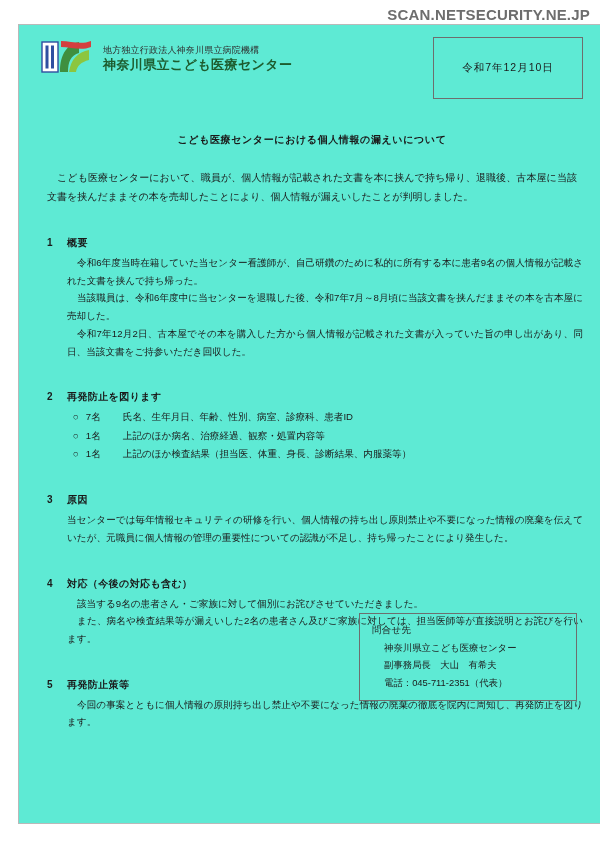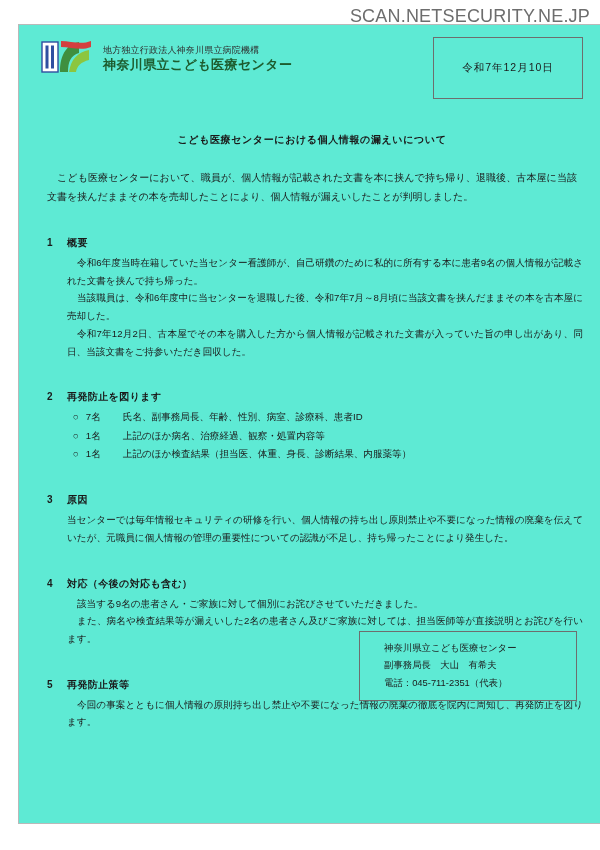--- a/index.html
+++ b/index.html
@@ -13,22 +13,22 @@
     font-family: "Liberation Sans", "DejaVu Sans", sans-serif;
     color: #1a1a1a;
     position: relative;
     overflow: hidden;
   }
   .watermark {
     position: absolute;
     top: 6px;
     right: 10px;
     font-family: "Liberation Sans", sans-serif;
-    font-size: 18px;
-    font-weight: normal;
+    font-size: 15px;
+    font-weight: bold;
     color: #6d6d6d;
     letter-spacing: 0.2px;
   }
   .page {
     position: absolute;
     top: 24px;
     left: 18px;
     width: 588px;
     height: 800px;
     border: 1px solid #b9b9b9;
@@ -213,21 +213,21 @@
     </div>
 
     <div class="section">
       <div class="sec-head">
         <span class="sec-num">2</span><span>再発防止を図ります</span>
       </div>
       <div class="bullets">
         <div class="bullet">
           <span class="mark">○</span>
           <span class="cnt">7名</span>
-          <span>氏名、副事務局長、年齢、性別、病室、診療科、患者ID</span>
+          <span>氏名、生年月日、年齢、性別、病室、診療科、患者ID</span>
         </div>
         <div class="bullet">
           <span class="mark">○</span>
           <span class="cnt">1名</span>
           <span>上記のほか病名、治療経過、観察・処置内容等</span>
         </div>
         <div class="bullet">
           <span class="mark">○</span>
           <span class="cnt">1名</span>
           <span>上記のほか検査結果（担当医、体重、身長、診断結果、内服薬等）</span>
@@ -257,19 +257,20 @@
     <div class="section">
       <div class="sec-head">
         <span class="sec-num">5</span><span>再発防止策等</span>
       </div>
       <div class="sec-body">
         <div class="para">今回の事案とともに個人情報の原則持ち出し禁止や不要になった情報の廃棄の徹底を院内に周知し、再発防止を図ります。</div>
       </div>
     </div>
 
     <div class="contact">
+      <div class="c-title">問合せ先</div>
       <div class="c-line">神奈川県立こども医療センター</div>
       <div class="c-line">副事務局長　大山　有希夫</div>
       <div class="c-line">電話：045-711-2351（代表）</div>
     </div>
 
   </div>
 </div>
 
 </body></html>

